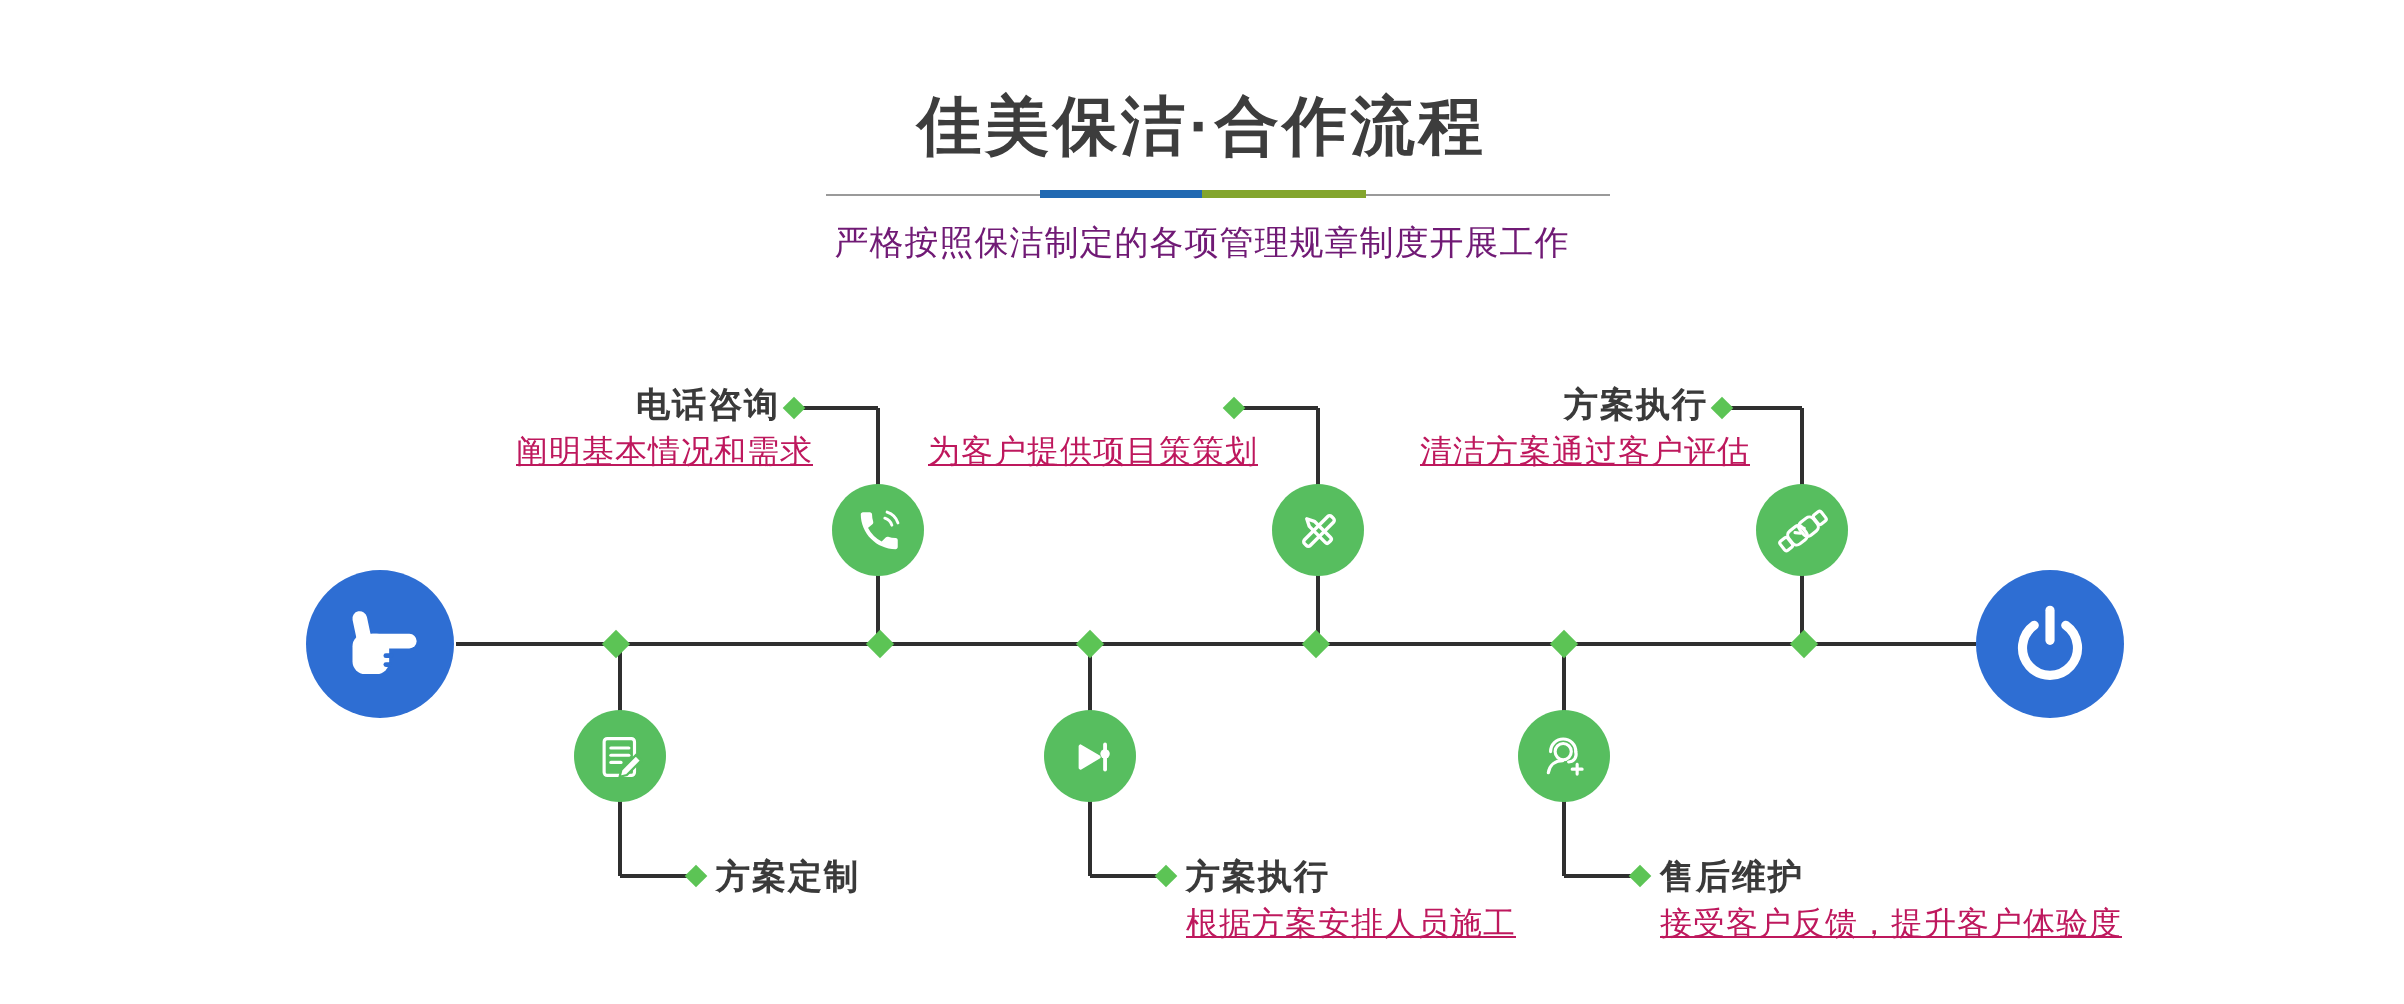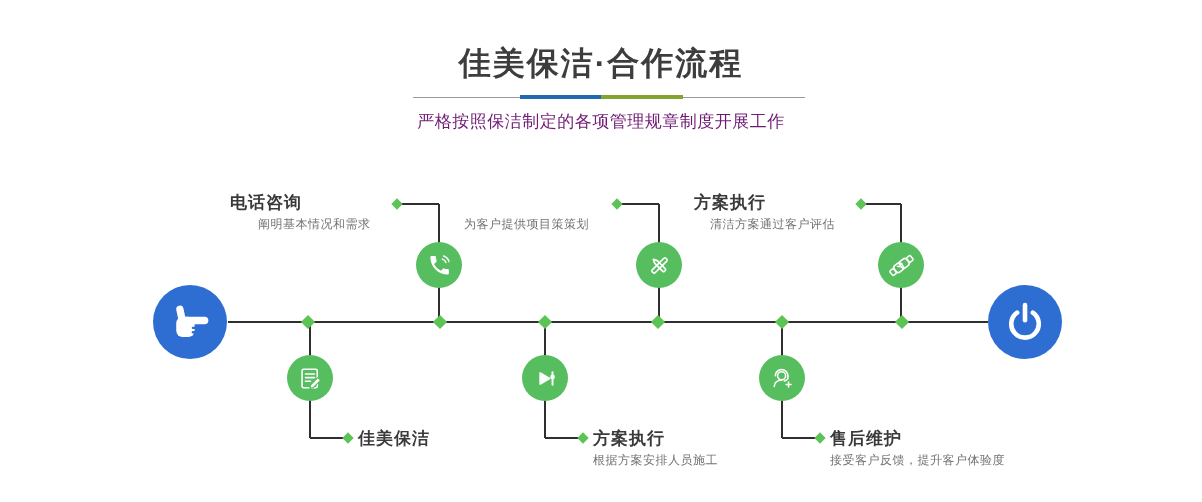--- a/index.html
+++ b/index.html
@@ -29,22 +29,22 @@
   .terminal{
     position:absolute;width:74px;height:74px;border-radius:50%;background:var(--accent-blue);
     display:flex;align-items:center;justify-content:center;
   }
   .stepdot{
     position:absolute;width:46px;height:46px;border-radius:50%;background:var(--accent-green);
     display:flex;align-items:center;justify-content:center;
   }
   
   .step-title{position:absolute;font-size:17px;font-weight:bold;color:#3a3a3a;white-space:nowrap;letter-spacing:1px;}
-  .step-title.r{width:160px;}
-  .step-desc{position:absolute;font-size:12px;color:#737373;white-space:nowrap;letter-spacing:0.5px;}
+  .step-title.r{text-align:right;width:160px;}
+  .step-desc{position:absolute;font-size:16px;color:#be185d;white-space:nowrap;letter-spacing:0.5px;text-decoration:underline;}
   svg{display:block;}
 </style>
 </head>
 <body>
 
 <div class="canvas">
 
   <div class="main-title">佳美保洁·合作流程</div>
   <div class="divider-base"></div>
   <div class="divider-blue"></div>
@@ -152,21 +152,21 @@
         <g fill="none" stroke="#ffffff" stroke-width="1.4" stroke-linecap="round">
           <rect x="4.5" y="3.8" width="13.5" height="16.4" rx="1.4"></rect>
           <line x1="7.5" y1="8" x2="15.5" y2="8"></line>
           <line x1="7.5" y1="11.2" x2="15.5" y2="11.2"></line>
           <line x1="7.5" y1="14.4" x2="12" y2="14.4"></line>
         </g>
         <path fill="#ffffff" stroke="#57be5f" stroke-width="1" d="M12.2 17.6l6.4-6.4 2.4 2.4-6.4 6.4-3.2.8z"></path>
       </svg>
     </span>
   </div>
-  <div class="step-title" style="left:358px;top:427px;">佳美保洁</div>
+  <div class="step-title" style="left:358px;top:427px;">方案定制</div>
 
   <div class="stepdot" style="left:522px;top:355px;">
     <span>
       <svg width="27" height="27" viewBox="0 0 24 24" fill="#ffffff">
         <path d="M6.5 7.2a.8.8 0 0 1 1.2-.7l8.2 4.8a.8.8 0 0 1 0 1.4l-8.2 4.8a.8.8 0 0 1-1.2-.7z"></path>
         <rect x="17.4" y="5.6" width="1.7" height="12.8" rx="0.85"></rect>
         <circle cx="18.25" cy="10.6" r="2.1"></circle>
       </svg>
     </span>
   </div>

